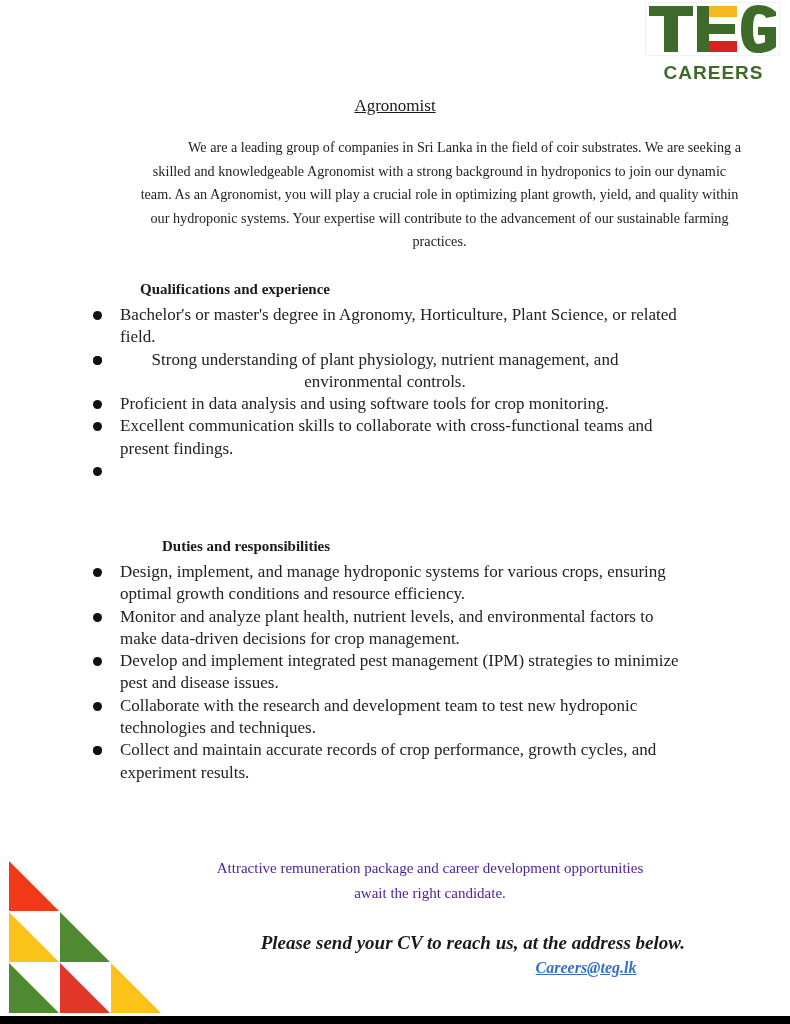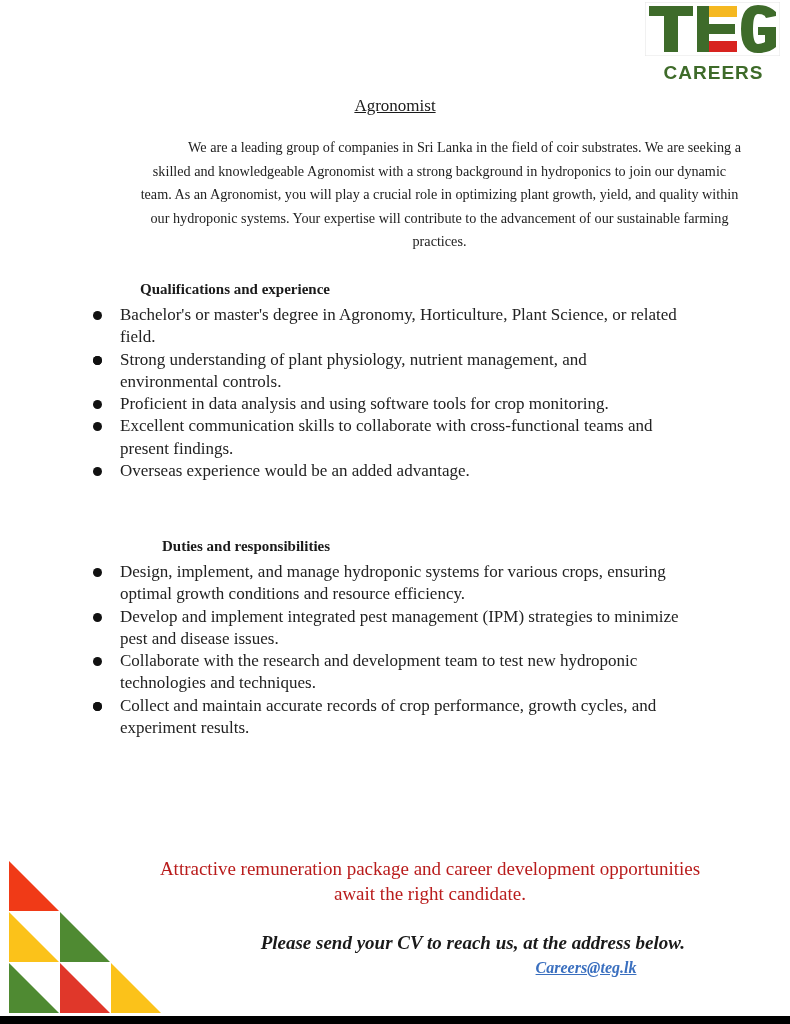--- a/index.html
+++ b/index.html
@@ -33,21 +33,21 @@
       font-size: 17px; line-height: 22.3px; color: #222;
     }
     ul.list li .bullet {
       position: absolute; left: 93px; top: 7px; width: 9px; height: 9px;
       border-radius: 50%; background: #111;
     }
     .qual-list { top: 304px; }
     .duties-list { top: 561px; }
     .closing {
       position: absolute; left: 150px; top: 856px; width: 560px; text-align: center;
-      font-size: 19px; line-height: 25px; color: #b91c1c;
+      font-size: 15px; line-height: 25px; color: #4c1d95;
     }
     .cta {
       position: absolute; left: 200px; top: 932px; width: 485px; text-align: right;
       font-size: 19px; font-weight: bold; font-style: italic; color: #1a1a1a;
     }
     .email {
       position: absolute; left: 500px; top: 959px; width: 172px; text-align: center;
       font-size: 16px; font-weight: bold; font-style: italic; color: #3a6fbf;
       text-decoration: underline; cursor: pointer;
     }
@@ -75,29 +75,30 @@
 </div>
 
 <div class="title">Agronomist</div>
 
 <div class="intro"><span class="indent"></span><span>We are a leading group of companies in Sri Lanka in the field of coir substrates. We are seeking a skilled and knowledgeable Agronomist with a strong background in hydroponics to join our dynamic team. As an Agronomist, you will play a crucial role in optimizing plant growth, yield, and quality within our hydroponic systems. Your expertise will contribute to the advancement of our sustainable farming practices.</span></div>
 
 <div class="section-heading" style="top:281px;">Qualifications and experience</div>
 <ul class="list qual-list">
   <li><span class="bullet"></span><span>Bachelor's or master's degree in Agronomy, Horticulture, Plant Science, or related field.</span></li>
   <li><span class="bullet"></span></li>
-  <li style="width:530px;"><span class="bullet"></span><span>Strong understanding of plant physiology, nutrient management, and environmental controls.</span></li>
+  <li style="width:530px;text-align:center;"><span class="bullet"></span><span>Strong understanding of plant physiology, nutrient management, and environmental controls.</span></li>
   <li><span class="bullet"></span><span>Proficient in data analysis and using software tools for crop monitoring.</span></li>
   <li style="width:545px;"><span class="bullet"></span><span>Excellent communication skills to collaborate with cross-functional teams and present findings.</span></li>
-  <li><span class="bullet"></span><span>Overseas experience would be an added advantage.</span></li>
+  <li><span class="bullet"></span></li>
 </ul>
 
 <div class="section-heading" style="top:538px;margin-left:22px;">Duties and responsibilities</div>
 <ul class="list duties-list">
   <li style="width:555px;"><span class="bullet"></span><span>Design, implement, and manage hydroponic systems for various crops, ensuring optimal growth conditions and resource efficiency.</span></li>
+  <li style="width:562px;"><span class="bullet"></span><span>Monitor and analyze plant health, nutrient levels, and environmental factors to make data-driven decisions for crop management.</span></li>
   <li style="width:572px;"><span class="bullet"></span><span>Develop and implement integrated pest management (IPM) strategies to minimize pest and disease issues.</span></li>
   <li><span class="bullet"></span><span>Collaborate with the research and development team to test new hydroponic technologies and techniques.</span></li>
   <li><span class="bullet"></span></li>
   <li style="width:568px;"><span class="bullet"></span><span>Collect and maintain accurate records of crop performance, growth cycles, and experiment results.</span></li>
 </ul>
 
 <div class="closing">
   <div>Attractive remuneration package and career development opportunities</div>
   <div>await the right candidate.</div>
 </div>

